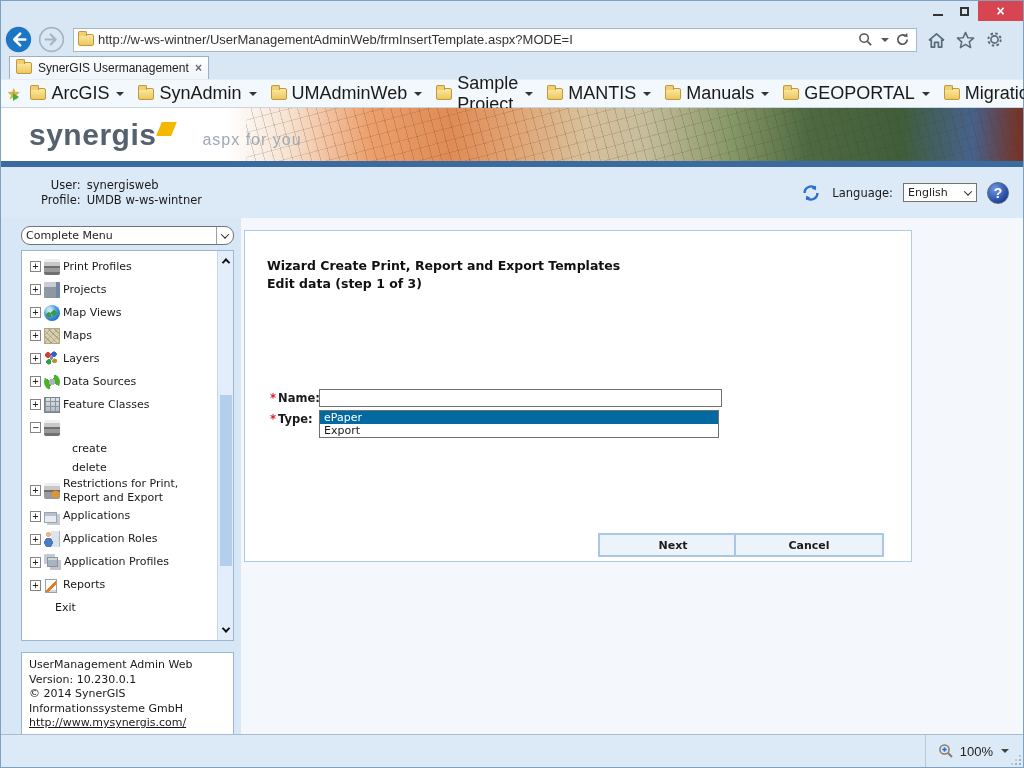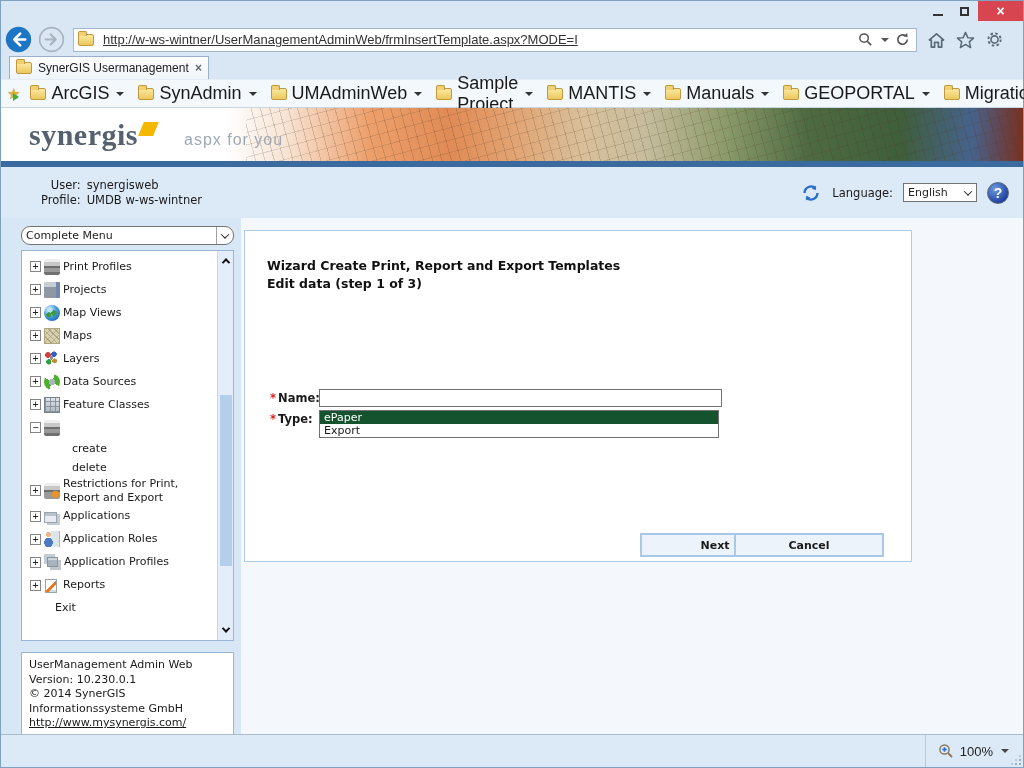--- a/index.html
+++ b/index.html
@@ -12,21 +12,21 @@
   .winbtn { width:27px; height:20px; display:flex; align-items:center; justify-content:center; }
   .winbtn.close { width:45px; background:#d64550; }
   .glyph-min { width:10px; border-top:2px solid #333; margin-top:8px; }
   .glyph-max { width:9px; height:9px; border:2px solid #333; }
   .glyph-x { color:#fff; font-weight:bold; font-size:14px; line-height:1; }
 
   
   .navbar { height:33px; display:flex; align-items:center; padding:0 8px 0 4px; }
   .navcircle { width:27px; height:27px; border-radius:50%; flex:0 0 auto; }
   .urlbar { height:24px; background:#fff; border:1px solid #a3b8c9; flex:1 1 auto; margin-left:8px; display:flex; align-items:center; padding:0 4px; max-width:844px; }
-  .url-text { flex:1 1 auto; color:#333; font-size:13px; margin-left:9px; white-space:nowrap; overflow:hidden;text-decoration:underline; }
+  .url-text { flex:1 1 auto; color:#333; font-size:13px; margin-left:4px; white-space:nowrap; overflow:hidden; }
   .urlicons { display:flex; align-items:center; gap:6px; padding:0 2px; }
   .chromeicons { display:flex; align-items:center; gap:10px; margin-left:10px; }
   svg.cicon { display:block; }
 
   
   .folder { width:16px; height:12px; background:linear-gradient(180deg,#fbe9a0,#ecc75e); border:1px solid #c0983e; border-radius:1px 2px 2px 2px; position:relative; flex:0 0 auto; }
   .folder::before { content:""; position:absolute; left:-1px; top:-4px; width:7px; height:4px; background:#f0d070; border:1px solid #c0983e; border-bottom:none; border-radius:2px 2px 0 0; }
 
   
   .tabbar { height:23px; display:flex; align-items:flex-end; padding-left:8px; }
@@ -43,21 +43,21 @@
   .fav-label { font-size:18px; color:#1a1a1a; }
   .mini-chev { width:0; height:0; border-left:4px solid transparent; border-right:4px solid transparent; border-top:4px solid #333; margin-left:2px; }
 
   
   .banner { height:53px; position:relative; overflow:hidden;
     background:linear-gradient(90deg,#ffffff 0%,#ffffff 22%,#f7e3d2 28%,#eda06c 36%,#e08b55 44%,#e2a372 50%,#d8c09a 57%,#c6bd9d 63%,#8a9a6a 71%,#4e6a42 79%,#3f5e3a 88%,#46628c 95%,#7a3020 100%); }
   .banner::after { content:""; position:absolute; left:24%; right:0; top:0; bottom:0;
     background:repeating-linear-gradient(75deg, rgba(80,55,35,.20) 0 1px, transparent 1px 9px),
                repeating-linear-gradient(-15deg, rgba(80,55,35,.15) 0 1px, transparent 1px 12px); }
   .logo-wrap { position:absolute; left:28px; top:10px; display:flex; align-items:baseline; z-index:2; }
-  .logo-text { font-size:30px; font-weight:bold; color:#55616e; letter-spacing:.5px; font-family:Liberation Serif, serif; }
+  .logo-text { font-size:30px; font-weight:bold; color:#55616e; letter-spacing:.5px; font-family:Liberation Sans, sans-serif; }
   .logo-diamond { width:15px; height:14px; background:#f4b800; transform:skewX(-22deg); margin-left:3px; align-self:flex-start; margin-top:4px; }
   .tagline { font-size:16px; color:#9daab6; margin-left:28px; letter-spacing:1px; }
   .bluebar { height:6px; background:#3a6a9e; }
 
   
   .userbar { height:51px; background:#dce9f7; display:flex; align-items:center; justify-content:space-between; padding:0 14px 0 40px; }
   .usergrid { display:grid; grid-template-columns:auto auto; gap:1px 6px; font-size:12px; color:#1a1a1a; font-family:"DejaVu Sans",sans-serif; font-size:11.5px; }
   .ulabel { text-align:right; }
   .userbar-right { display:flex; align-items:center; gap:10px; }
   .lang-label { font-family:"DejaVu Sans",sans-serif; font-size:11.5px; color:#1a1a1a; }
@@ -132,23 +132,23 @@
 
   
   .main-panel { position:absolute; left:243px; top:12px; width:668px; height:332px; background:#fff; border:1px solid #aecbe8; font-family:"DejaVu Sans",sans-serif; }
   .wiz-title { position:absolute; left:22px; top:27px; font-size:12.5px; font-weight:bold; color:#111; }
   .wiz-subtitle { position:absolute; left:22px; top:45px; font-size:12.5px; font-weight:bold; color:#111; }
   .frm-label { position:absolute; font-size:11.5px; font-weight:bold; color:#1a1a1a; }
   .req { color:#e02020; margin-right:2px; }
   .name-input { position:absolute; left:74px; top:158px; width:403px; height:18px; border:1px solid #707070; font-family:"DejaVu Sans",sans-serif; font-size:11px; padding:0 3px; }
   .listbox { position:absolute; left:74px; top:179px; width:400px; border:1px solid #707070; background:#fff; }
   .lb-option { height:13px; font-size:11px; line-height:13px; padding-left:4px; color:#1a1a1a; }
-  .lb-option.selected { background:#14532d; color:#fff; }
+  .lb-option.selected { background:#0369a1; color:#fff; }
   .btn { position:absolute; top:302px; width:150px; height:24px; background:#edf3fa; border:2px solid #a9c7e7; font-family:"DejaVu Sans",sans-serif; font-size:11px; font-weight:bold; color:#1a1a1a; display:flex; align-items:center; justify-content:center; }
-  .btn-next { left:353px;margin-left:42px; } .btn-cancel { left:489px; }
+  .btn-next { left:353px; } .btn-cancel { left:489px; }
 
   
   .statusbar { height:33px; background:#dce9f7; border-top:1px solid #aabccb; display:flex; align-items:center; justify-content:flex-end; padding-right:14px; position:relative; }
   .zoom-cluster { display:flex; align-items:center; gap:6px; border-left:1px solid #b8c8d6; padding-left:12px; height:100%; }
   .zoom-text { font-size:13px; color:#222; }
   .grip { position:absolute; right:2px; bottom:2px; width:10px; height:10px; }
   .grip::after { content:""; position:absolute; right:0; bottom:0; width:2px; height:2px; background:#9ab0c4;
     box-shadow:-4px 0 0 #9ab0c4, 0 -4px 0 #9ab0c4, -8px 0 0 #b8c8d6, 0 -8px 0 #b8c8d6, -4px -4px 0 #b8c8d6; }
 </style>
 </head>

